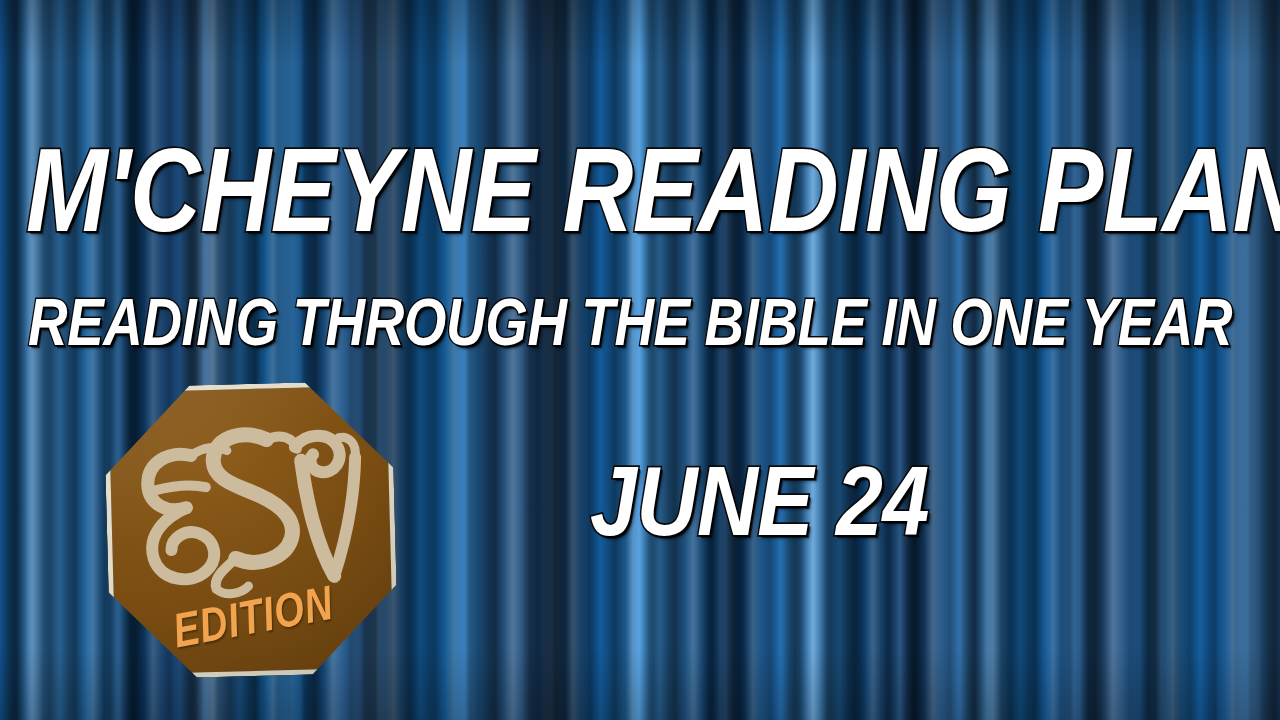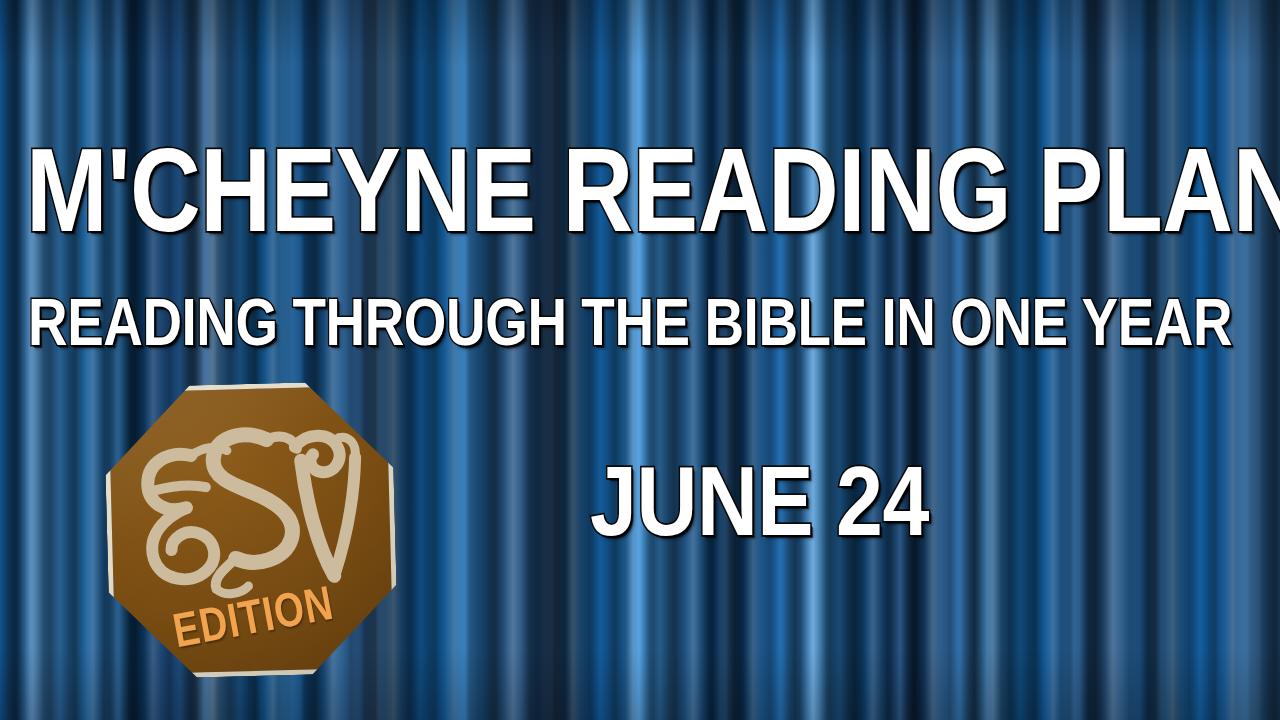--- a/index.html
+++ b/index.html
@@ -9,20 +9,21 @@
     overflow:hidden;
     background:#0b2f5c;
     font-family:"Liberation Sans", sans-serif;
   }
 
   #slide {
     position:relative;
     width:1280px;
     height:720px;
     overflow:hidden;
+    font-style:italic;
   }
 
   
   .curtain {
     position:absolute;
     inset:0;
     background-color:#1272c4;
     background-image:
       repeating-linear-gradient(90deg,
         rgba(0,0,0,0.00)   0px,

